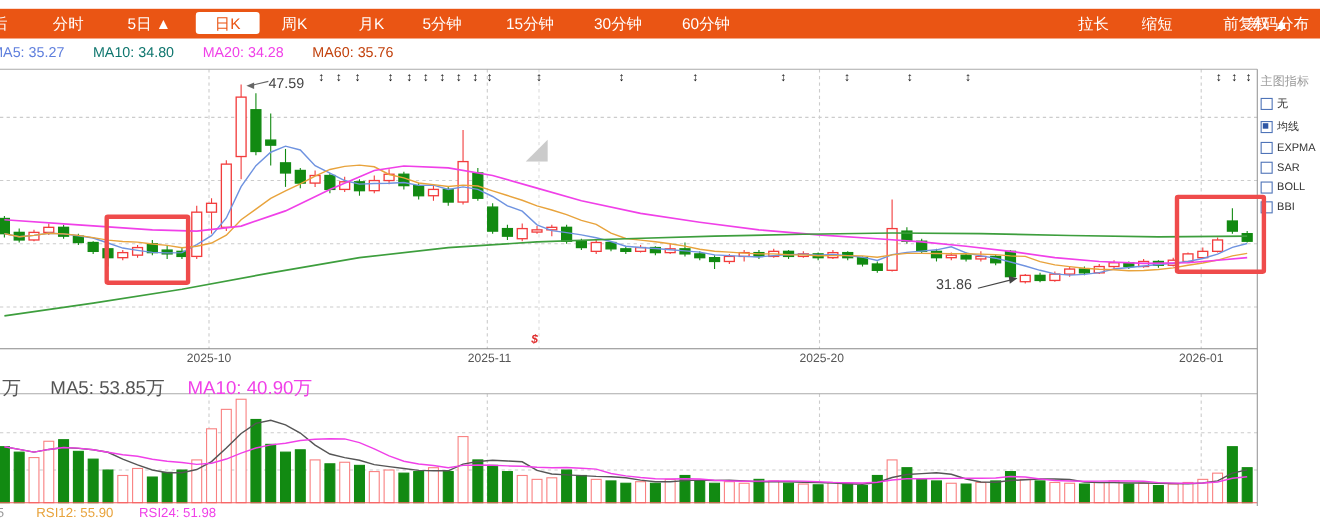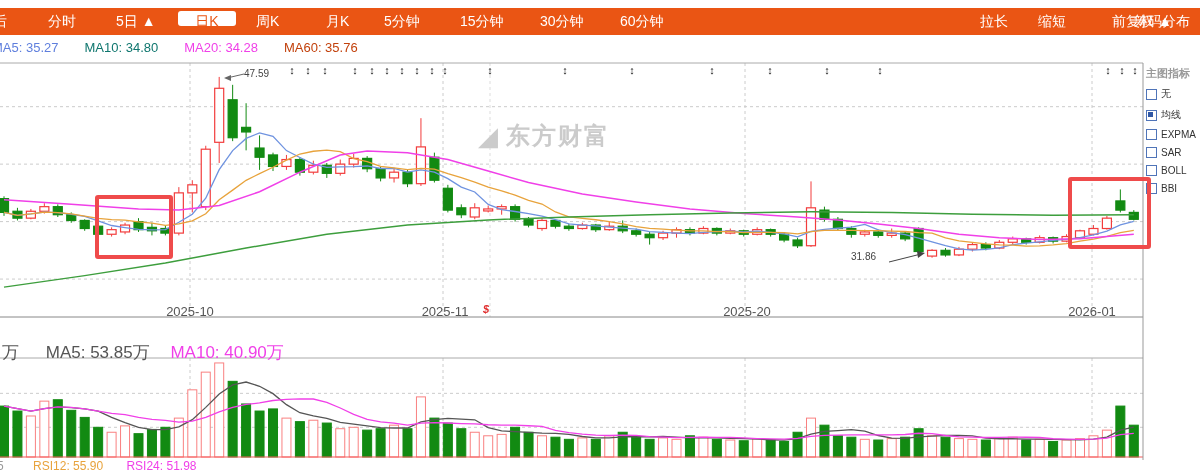--- a/index.html
+++ b/index.html
@@ -2,34 +2,34 @@
 <html><head>
 <meta charset="utf-8">
 <style>
   html,body{margin:0;padding:0;}
   body{width:1200px;height:475px;overflow:hidden;position:relative;background:#fff;
        font-family:"Liberation Sans","DejaVu Sans",sans-serif;}
   .abs{position:absolute;}
   
   #toolbar{left:0;top:8px;width:1200px;height:27px;background:#ea5514;}
   .tb-item{position:absolute;top:0;height:27px;line-height:27px;color:#fff;font-size:14px;white-space:nowrap;cursor:pointer;}
-  .tb-sel{position:absolute;top:3px;height:15px;line-height:21px;background:#fff;color:#ea5514;
+  .tb-sel{position:absolute;top:3px;height:20px;line-height:21px;background:#fff;color:#ea5514;
           border-radius:3px;font-size:14px;text-align:center;cursor:pointer;}
   
   #ma-row{left:-8px;top:40px;height:18px;display:flex;gap:26px;font-size:13px;white-space:nowrap;}
   
   #chart-svg{left:0;top:0;}
-  .axis-label{position:absolute;top:304px;transform:translateX(-50%);font-size:13px;color:#555;}
-  .ann-label{position:absolute;font-size:10px;color:#444;}
+  .axis-label{position:absolute;top:320px;transform:translateX(-50%);font-size:11px;color:#555;}
+  .ann-label{position:absolute;font-size:13px;color:#444;}
   #watermark{left:478px;top:120px;display:flex;align-items:center;gap:6px;color:#cbcbcb;
              font-size:24px;font-weight:bold;letter-spacing:2px;}
   #watermark .logo{font-size:26px;font-weight:normal;transform:rotate(0deg);}
   
   #panel{left:1146px;top:66px;width:54px;}
-  #panel-title{font-size:11px;color:#999;margin-bottom:6px;font-weight:bold;}
+  #panel-title{font-size:11px;color:#999;margin-bottom:6px;}
   .pitem{display:flex;align-items:center;gap:4px;margin-bottom:7px;cursor:pointer;}
   .pbox{width:9px;height:9px;border:1px solid #4f74b8;background:#fff;flex:0 0 auto;position:relative;}
   .pbox.checked::after{content:"";position:absolute;left:1px;top:1px;width:5px;height:5px;background:#2f57a5;}
   .pitem span.plabel{font-size:10px;color:#333;white-space:nowrap;}
   
   .redbox{border:4px solid #ef4b4b;border-radius:3px;z-index:30;}
   
   #vol-row{left:2px;top:341px;font-size:17px;white-space:nowrap;}
   #rsi-row{left:-3px;top:459px;font-size:12px;white-space:nowrap;}
   .dividend{position:absolute;font-size:11px;font-weight:bold;color:#e03030;font-style:italic;}
@@ -364,21 +364,20 @@
 
 <div id="ma-row" class="abs">
   <span style="color:#5f7fdd">MA5: 35.27</span>
   <span style="color:#0f766e">MA10: 34.80</span>
   <span style="color:#f040e8">MA20: 34.28</span>
   <span style="color:#c2410c">MA60: 35.76</span>
 </div>
 
 <div id="watermark" class="abs">
   <span class="logo">◢</span>
-  <span>东方财富</span>
 </div>
 
 <div class="ann-label" style="left:244px;top:68px">47.59</div>
 <div class="ann-label" style="left:851px;top:251px">31.86</div>
 <div class="dividend" style="left:483px;top:303px">$</div>
 
 <div class="axis-label" style="left:190px">2025-10</div>
 <div class="axis-label" style="left:445px">2025-11</div>
 <div class="axis-label" style="left:747px">2025-20</div>
 <div class="axis-label" style="left:1092px">2026-01</div>

